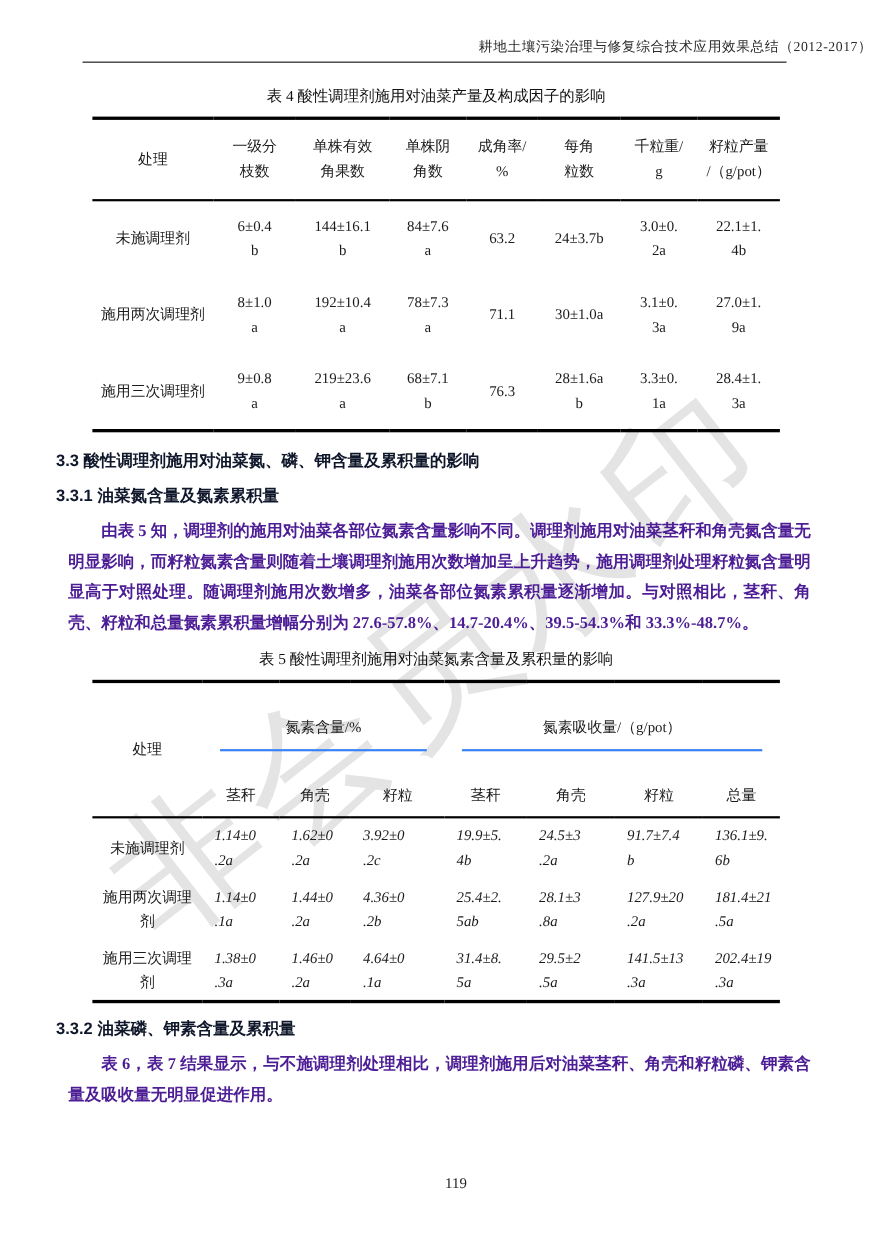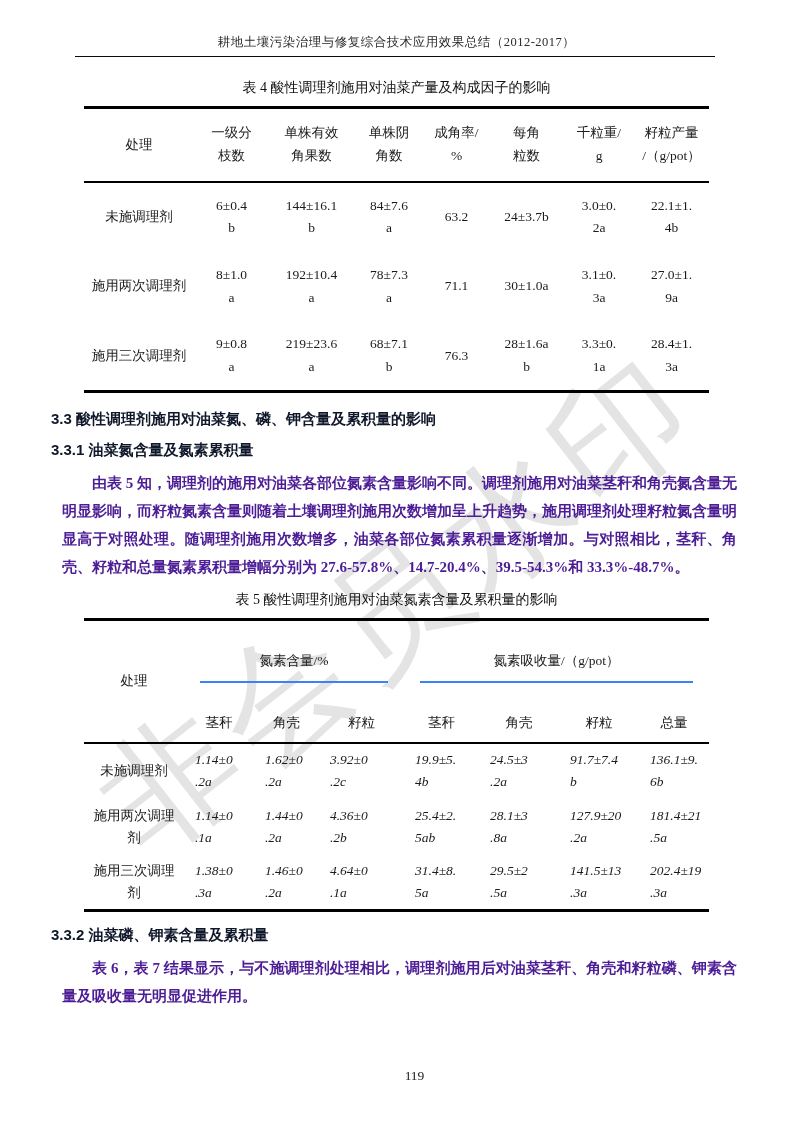--- a/index.html
+++ b/index.html
@@ -23,21 +23,21 @@
     color:#e4e4e4;
     white-space:nowrap;
     z-index:0;
     font-family:"Liberation Sans","DejaVu Sans",sans-serif;
     user-select:none;
   }
   .content { position:relative; z-index:1; }
 
   .running-head {
     padding-top:34px;
-    text-align:center;
+    text-align:right;
     font-size:12.5px;
     color:#2a2a2a;
     letter-spacing:0.5px;
   }
   .head-rule {
     margin:5px 78px 0 75px;
     border-bottom:1.5px solid #0a0a0a;
     height:0;
   }
 

